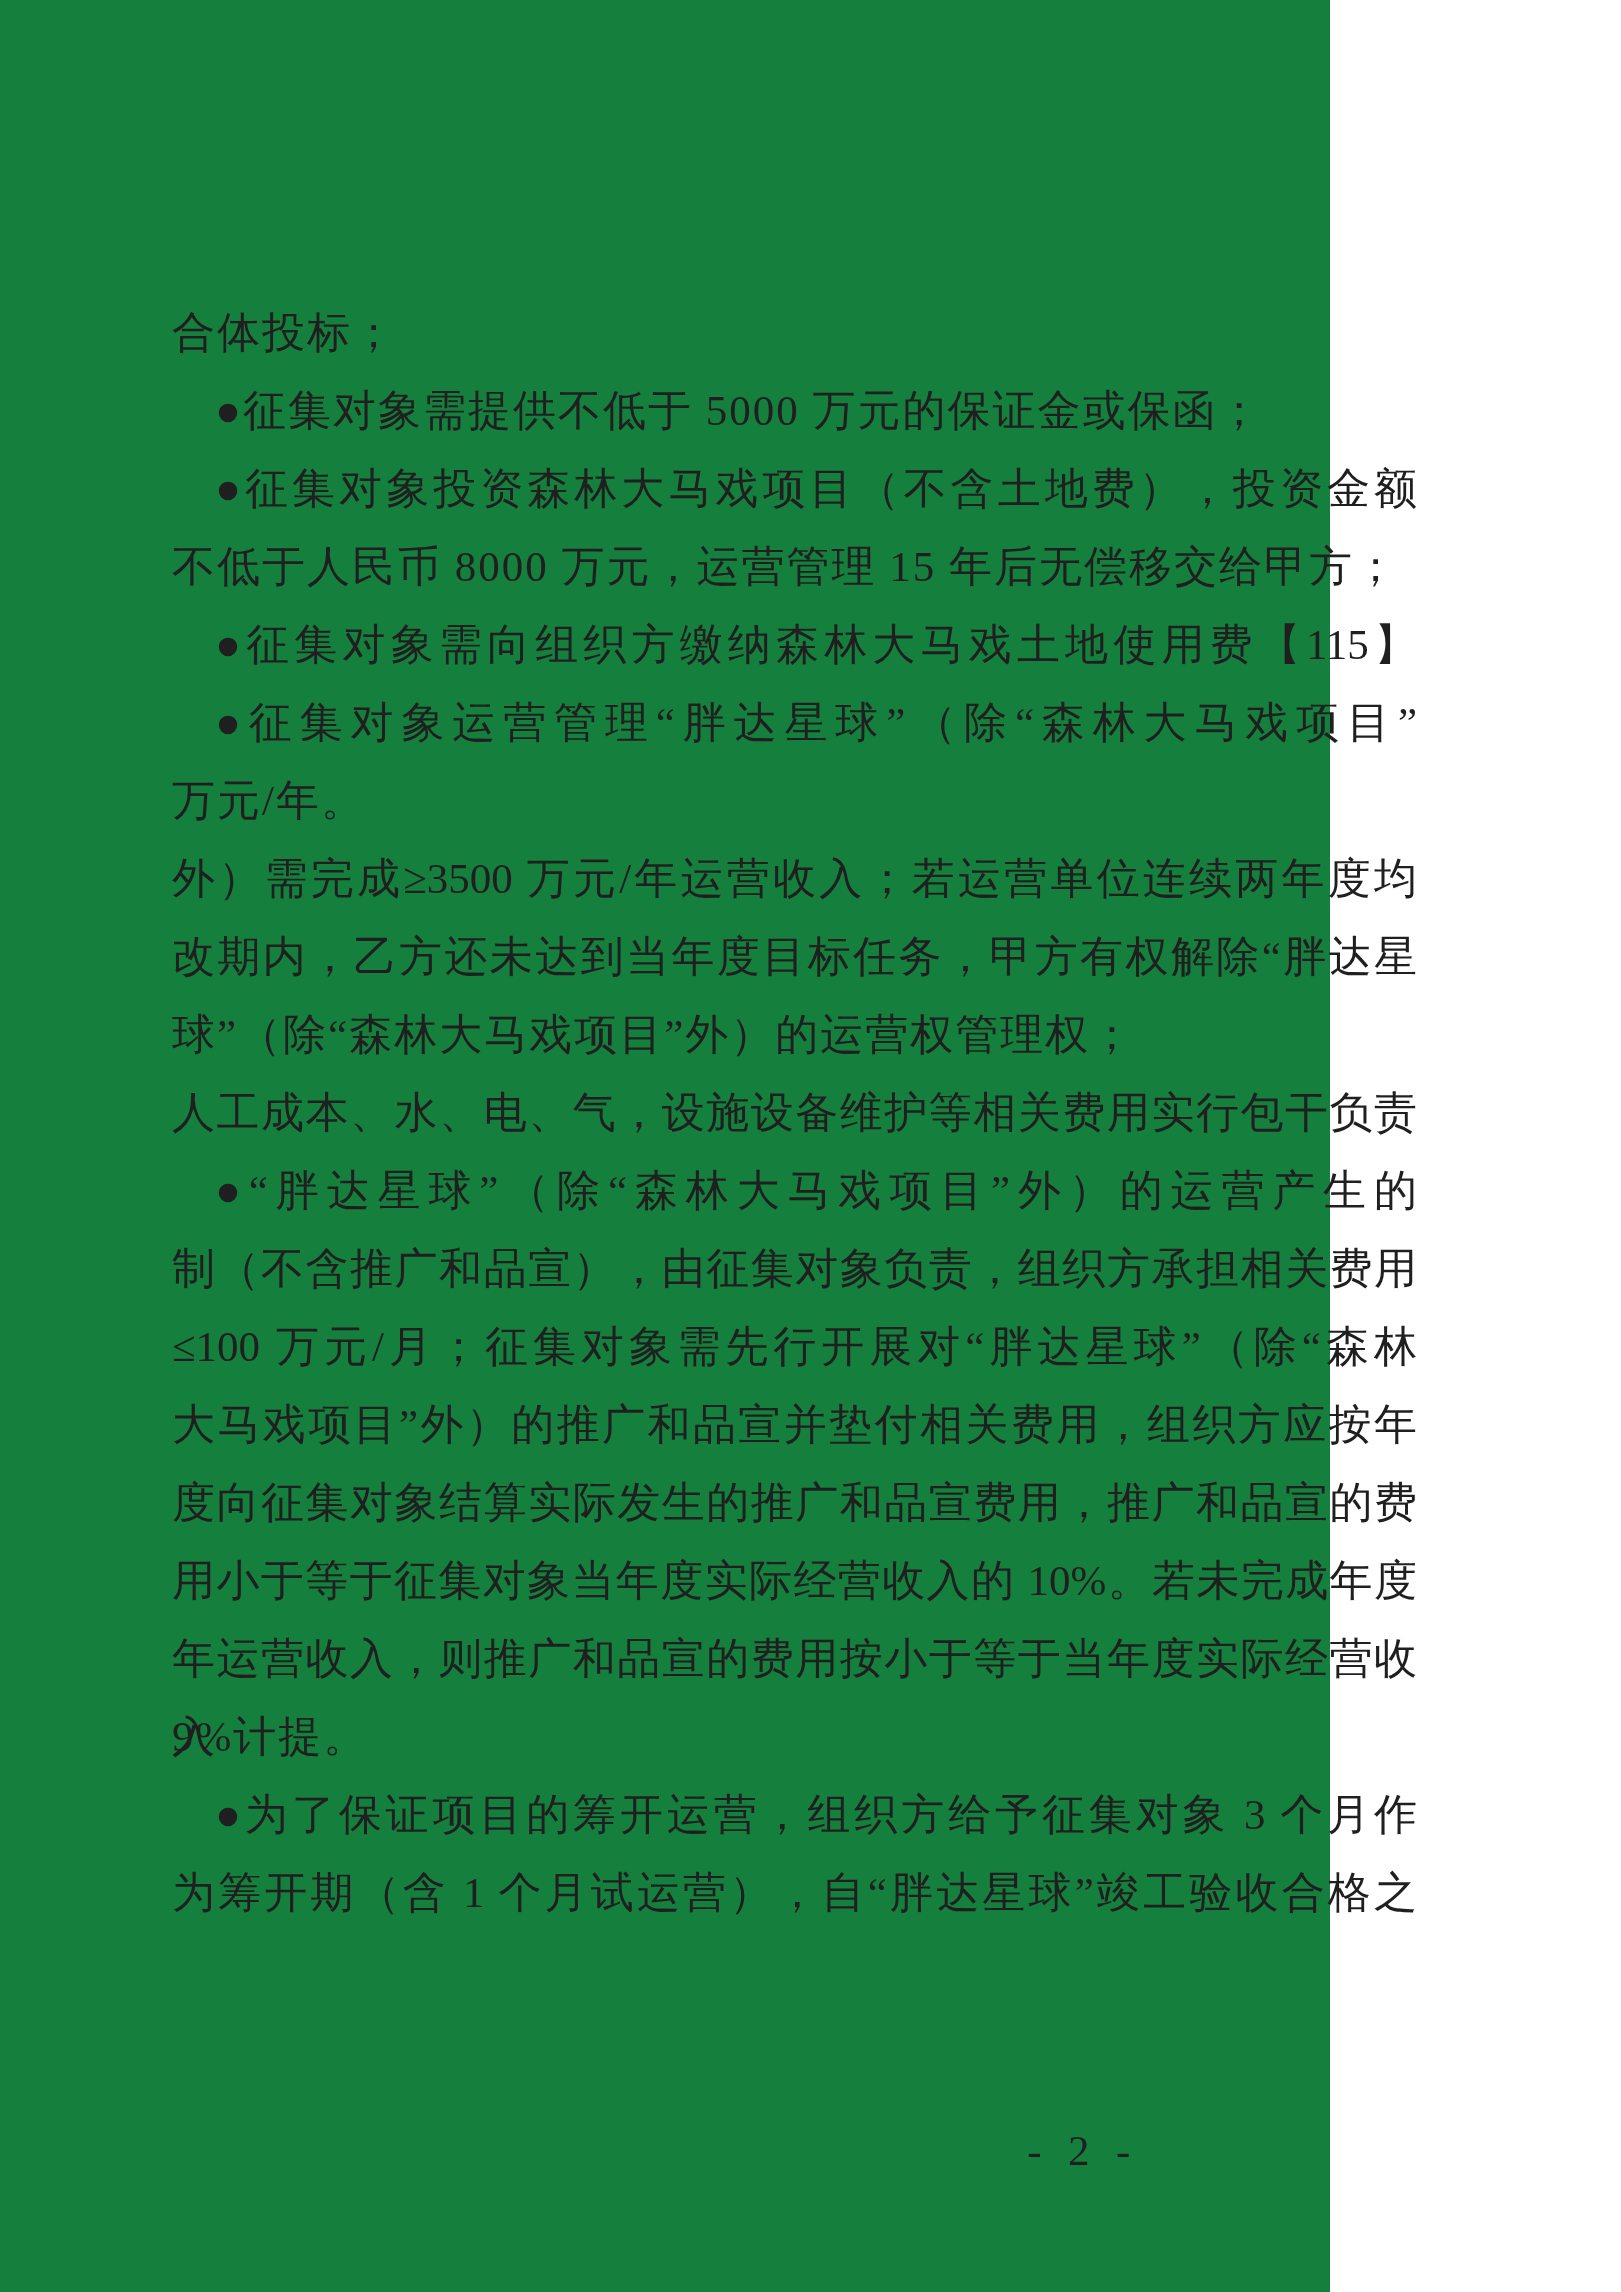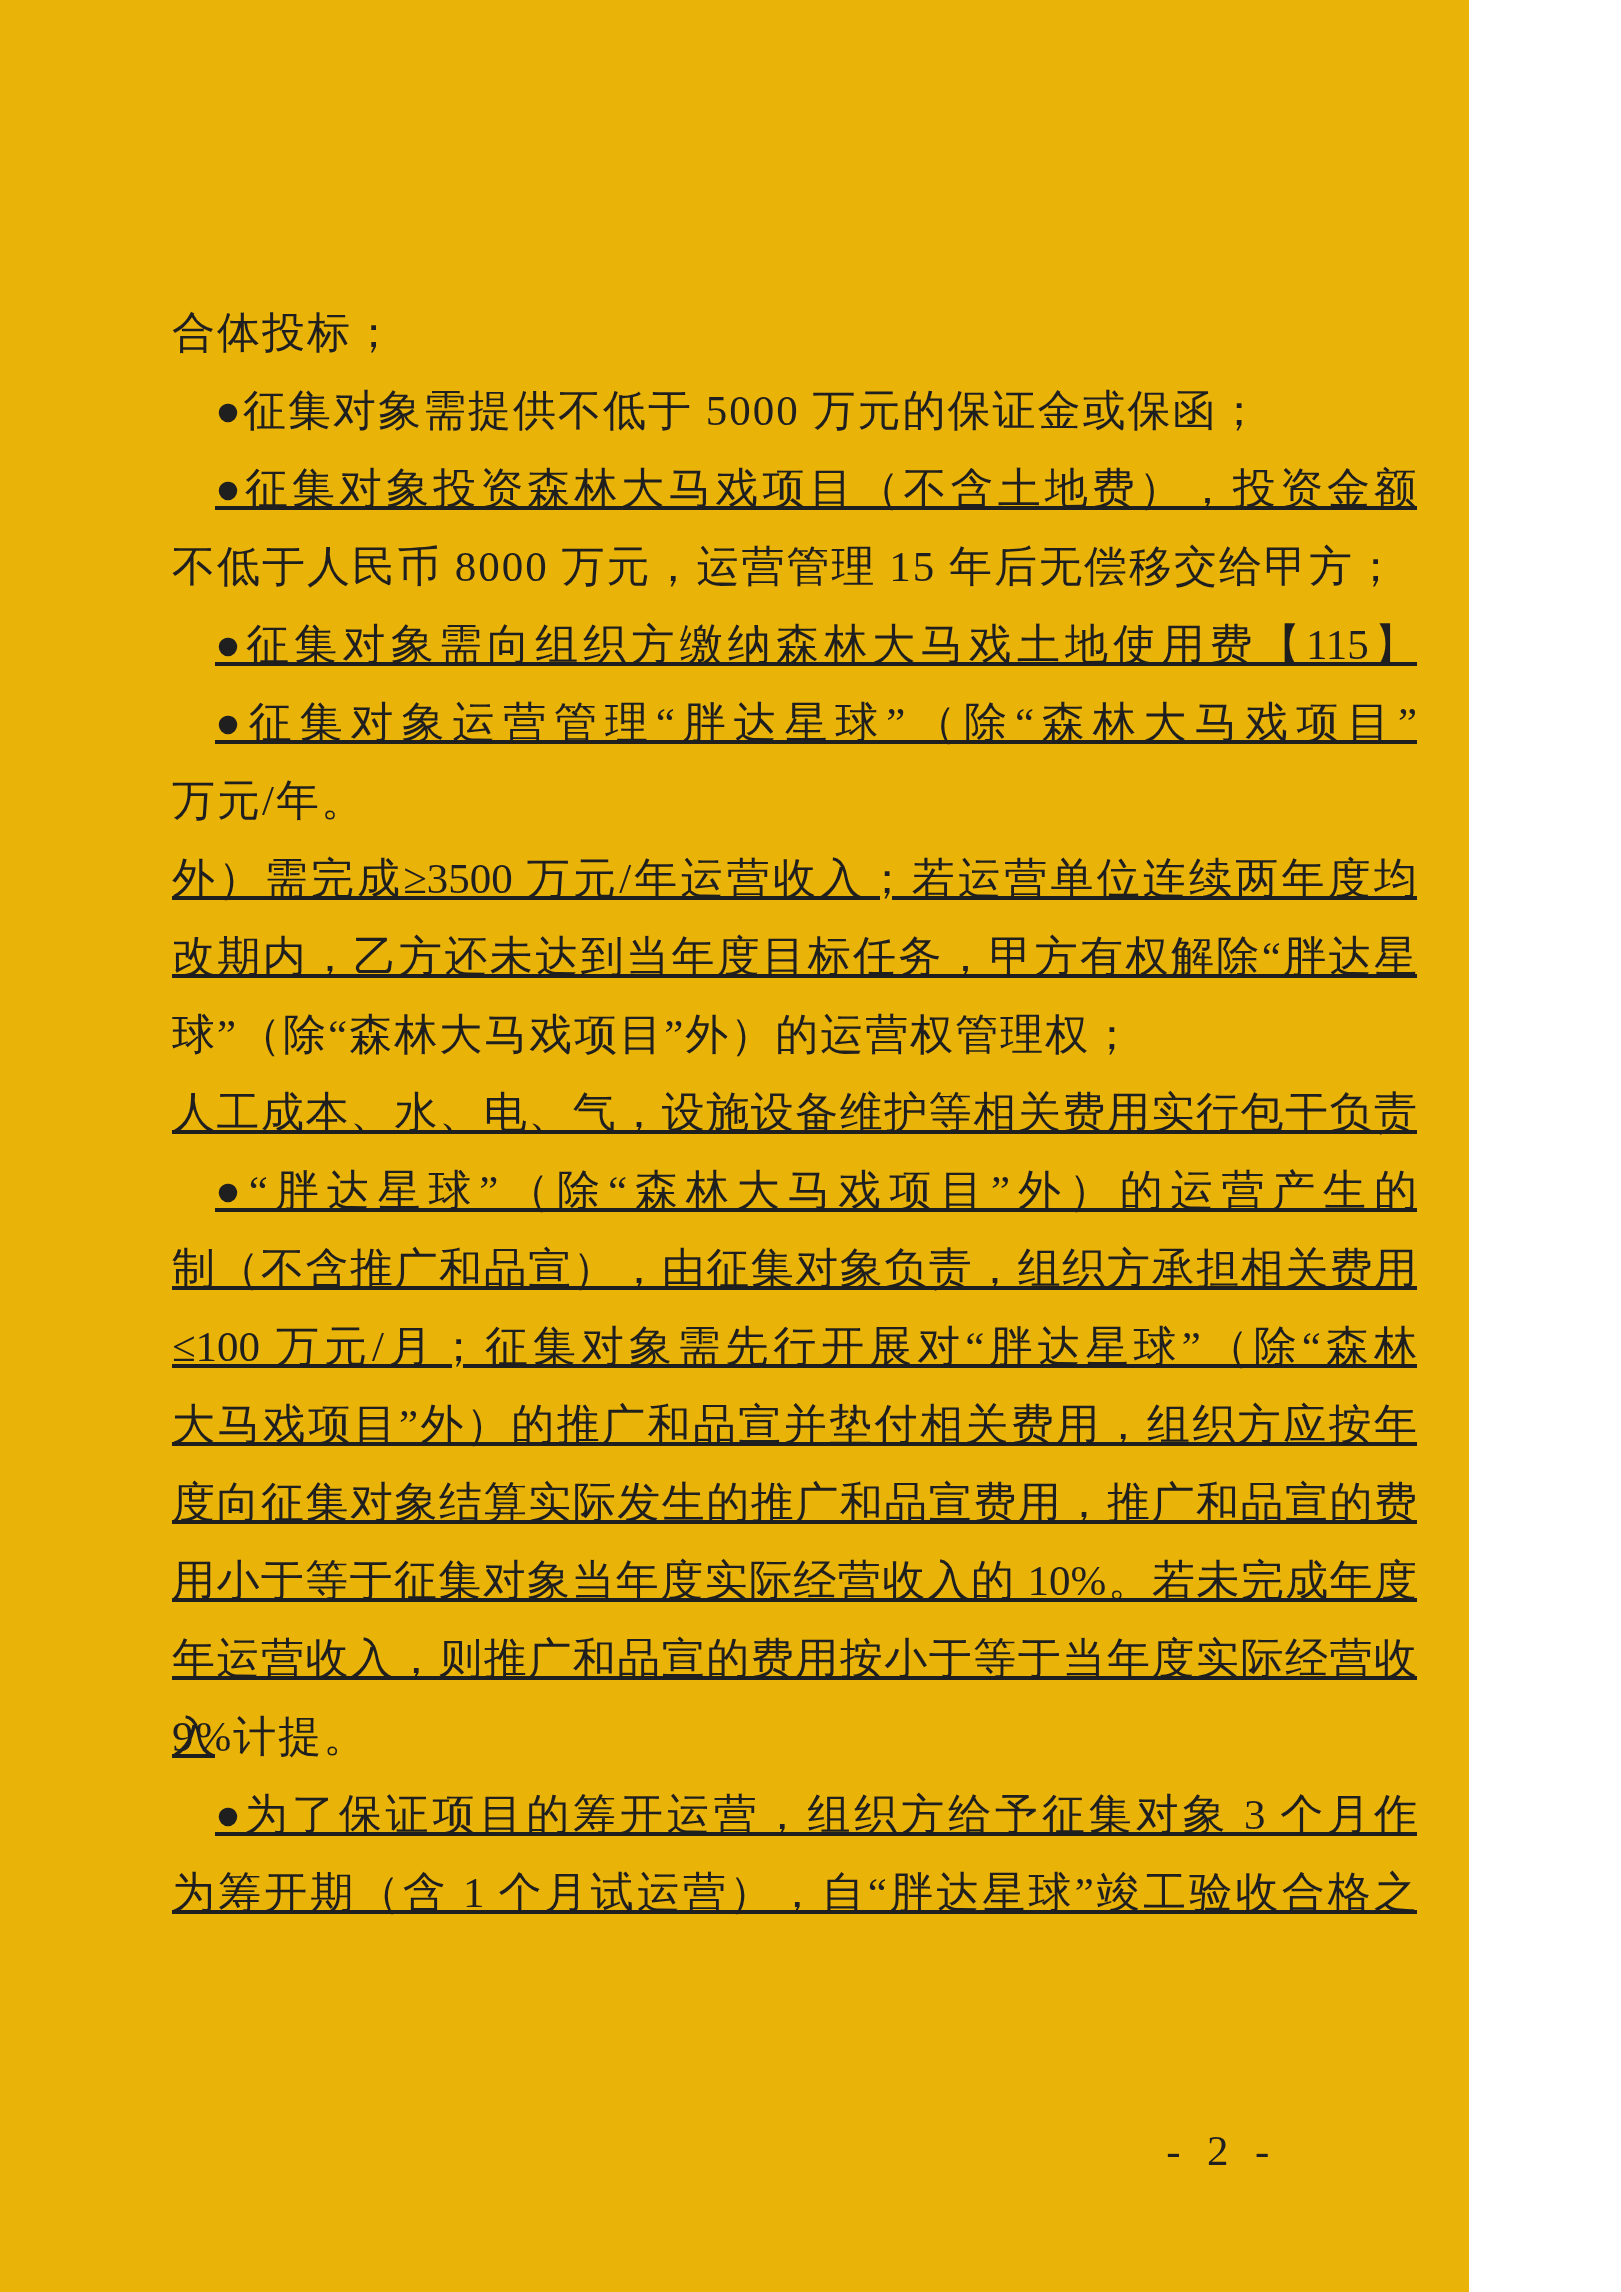--- a/index.html
+++ b/index.html
@@ -11,23 +11,23 @@
     width: 1621px;
     height: 2293px;
     position: relative;
     font-family: "Liberation Serif", "DejaVu Serif", serif;
     color: #1f1f1f;
     overflow: hidden;
   }
   .page {
     position: absolute;
     left: 0; top: 0;
-    width: 1469px;
+    width: 1330px;
     height: 2293px;
-    background: #eab308;
+    background: #15803d;
   }
   .doc-body {
     position: absolute;
     left: 172px;
     top: 294px;
     width: 1245px;
   }
   .line {
     height: 78px;
     line-height: 78px;
@@ -36,21 +36,20 @@
     letter-spacing: 2px;
     font-weight: 400;
   }
   
   .line.j {
     white-space: normal;
     letter-spacing: 0;
     text-align: justify;
     text-align-last: justify;
     text-justify: inter-character;
-    text-decoration: underline;
   }
   
   .line.indent {
     padding-left: 43px;
   }
   .page-number {
     position: absolute;
     top: 2125px;
     right: 192px;
     font-size: 43px;

